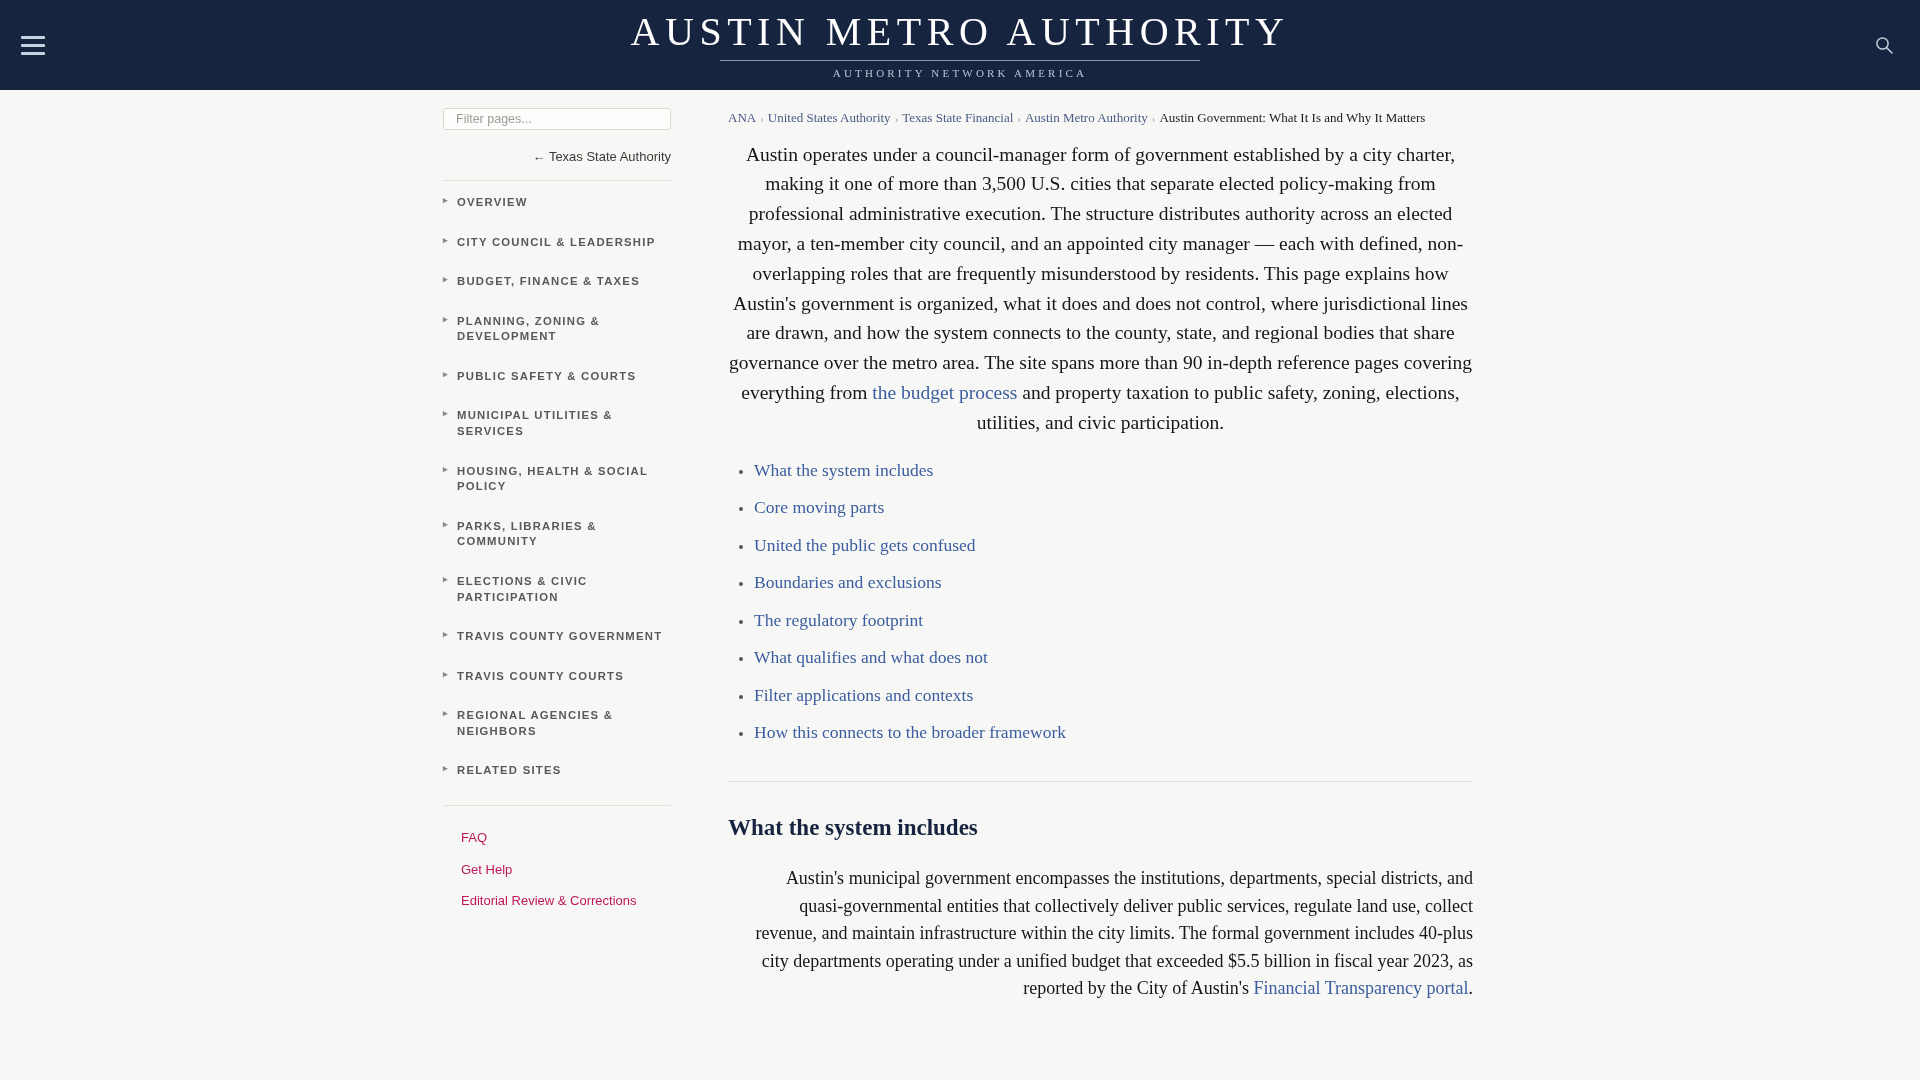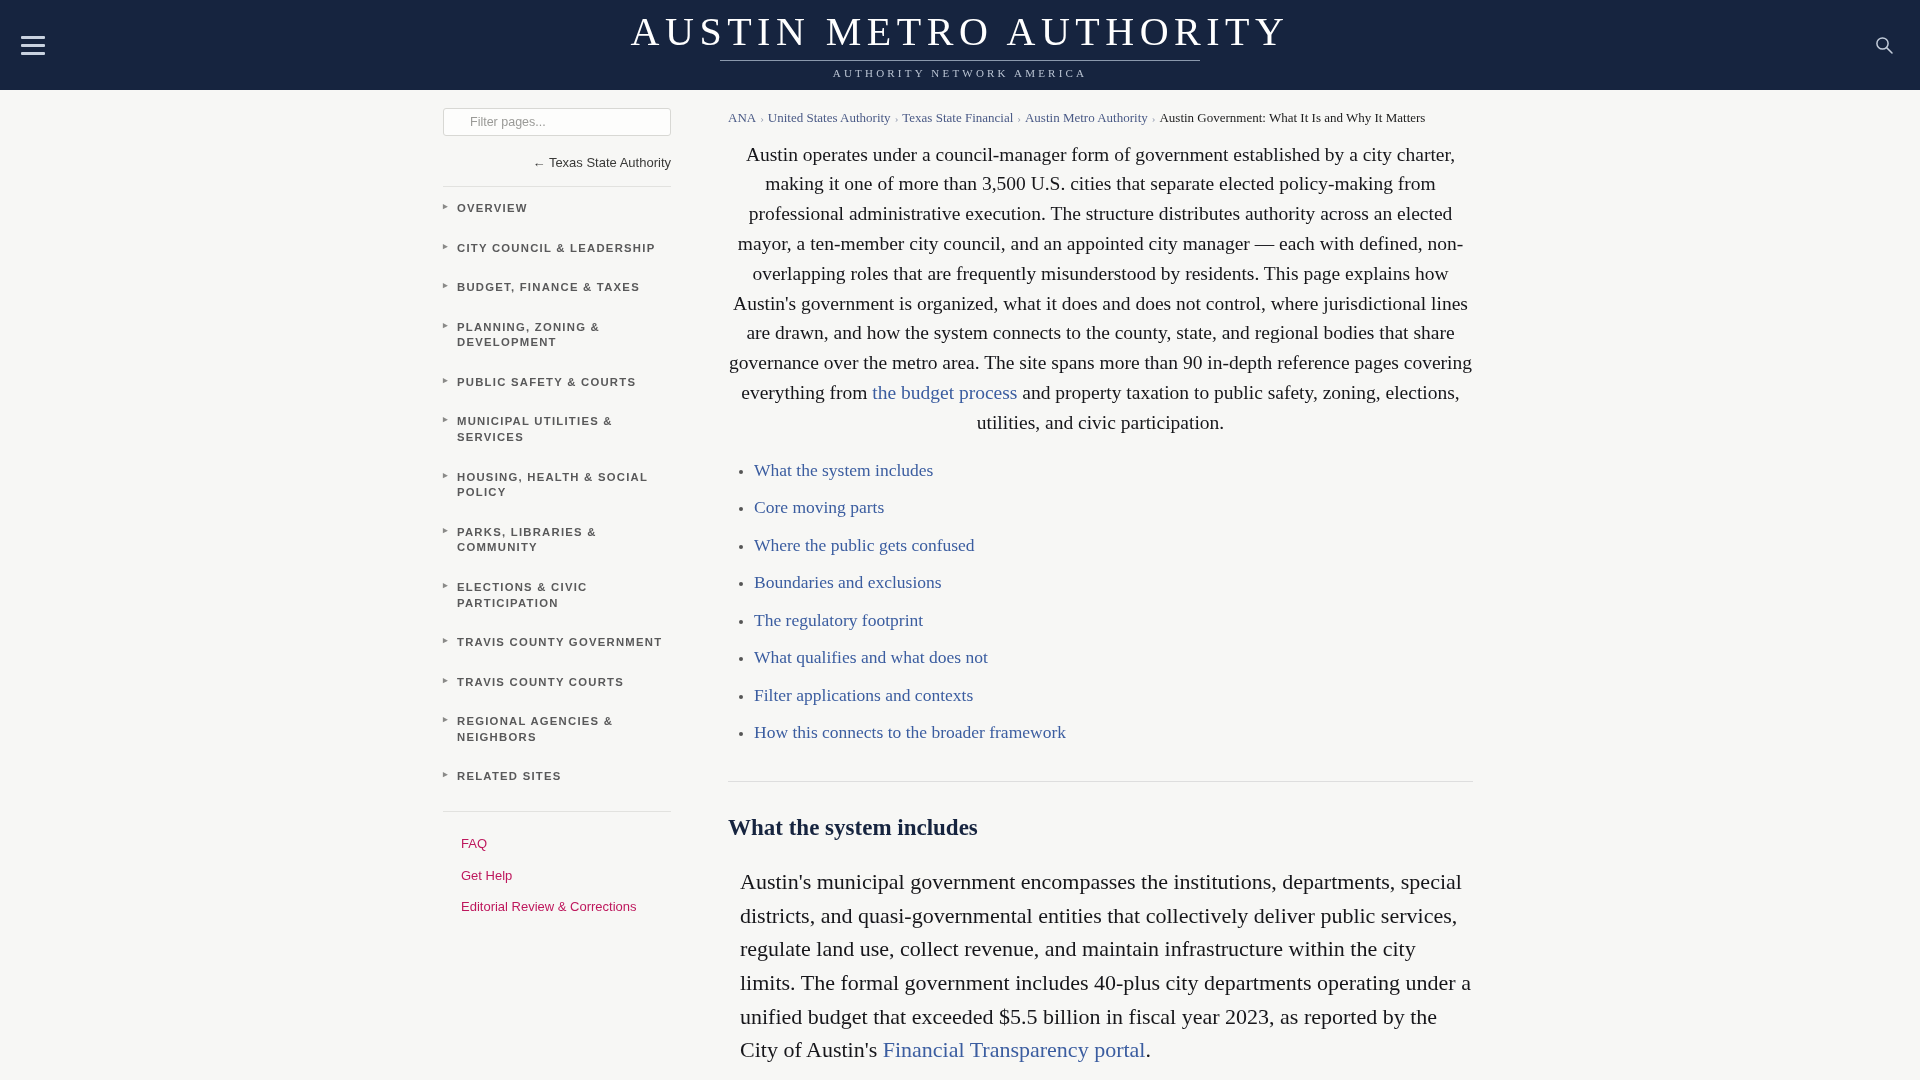--- a/index.html
+++ b/index.html
@@ -97,28 +97,28 @@
   .content {
     width: 745px;
     margin-left: 57px;
     padding-top: 18px;
     flex: 0 0 745px;
   }
 
   
   .filter-input {
     width: 228px;
-    height: 28px;
+    height: 22px;
     border: 1px solid #d8d8d4;
     border-radius: 3px;
     background: #fdfdfc;
     font-family: "Liberation Sans", sans-serif;
     font-size: 12.5px;
     color: #555;
-    padding: 0 26px;
+    padding: 0 12px;
     outline: none;
     display: block;
   }
   .filter-input::placeholder { color: #9a9a97; }
 
   .back-link {
     display: block;
     text-align: right;
     font-family: "Liberation Sans", sans-serif;
     font-size: 13px;
@@ -216,24 +216,25 @@
   h2.section-title {
     font-family: "Liberation Serif", serif;
     font-size: 23px;
     font-weight: bold;
     color: #16243f;
     margin: 0 0 22px 0;
     line-height: 1.25;
   }
 
   .body-p {
-    font-size: 22px;
+    font-size: 18px;
     line-height: 1.53;
     color: #16161a;
     margin: 0 0 22px 12px;
+    text-align: right;
   }
 </style>
 </head>
 <body>
 
 <header class="site-header">
   <button class="hamburger">
     <span></span>
     <span></span>
     <span></span>
@@ -313,21 +314,21 @@
 
     <nav class="breadcrumb">
       <a href="#">ANA</a><span class="sep">›</span><a href="#">United States Authority</a><span class="sep">›</span><a href="#">Texas State Financial</a><span class="sep">›</span><a href="#">Austin Metro Authority</a><span class="sep">›</span><span class="current">Austin Government: What It Is and Why It Matters</span>
     </nav>
 
     <p class="intro"><span>Austin operates under a council-manager form of government established by a city charter, making it one of more than 3,500 U.S. cities that separate elected policy-making from professional administrative execution. The structure distributes authority across an elected mayor, a ten-member city council, and an appointed city manager — each with defined, non-overlapping roles that are frequently misunderstood by residents. This page explains how Austin's government is organized, what it does and does not control, where jurisdictional lines are drawn, and how the system connects to the county, state, and regional bodies that share governance over the metro area. The site spans more than 90 in-depth reference pages covering everything from </span><a href="#">the budget process</a><span> and property taxation to public safety, zoning, elections, utilities, and civic participation.</span></p>
 
     <ul class="toc">
       <li><a href="#">What the system includes</a></li>
       <li><a href="#">Core moving parts</a></li>
-      <li><a href="#">Where the public gets confused</a></li>
+      <li><a href="#">United the public gets confused</a></li>
       <li><a href="#">Boundaries and exclusions</a></li>
       <li><a href="#">The regulatory footprint</a></li>
       <li><a href="#">What qualifies and what does not</a></li>
       <li><a href="#">Filter applications and contexts</a></li>
       <li><a href="#">How this connects to the broader framework</a></li>
     </ul>
 
     <hr class="divider">
 
     <h2 class="section-title">What the system includes</h2>

